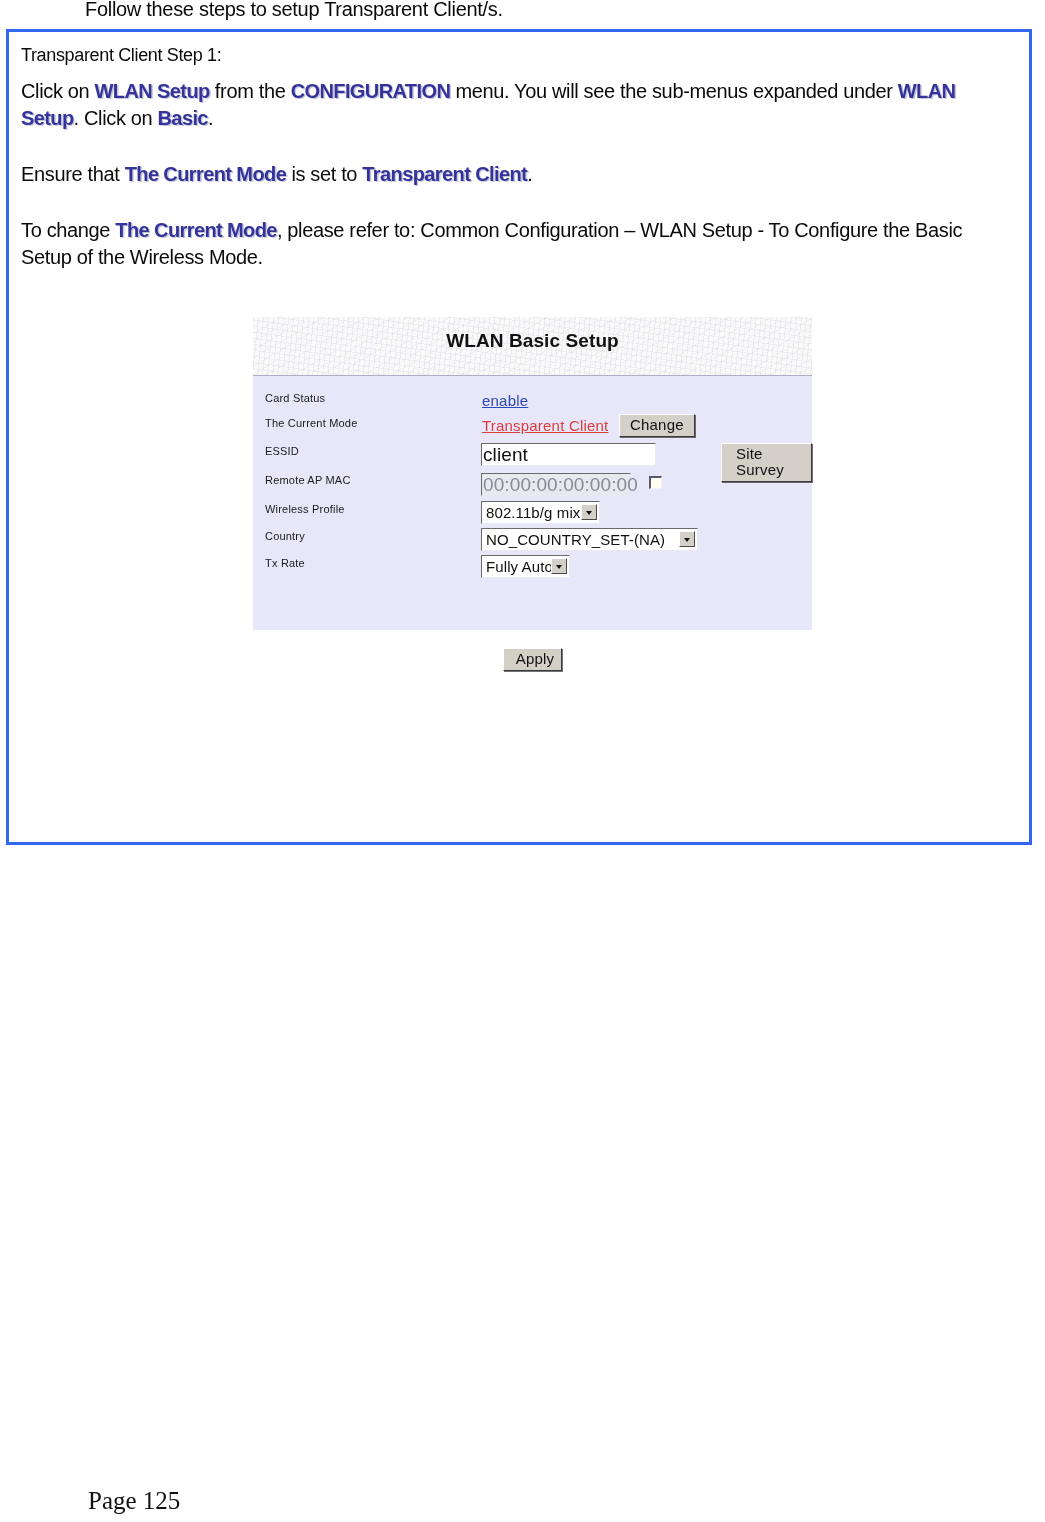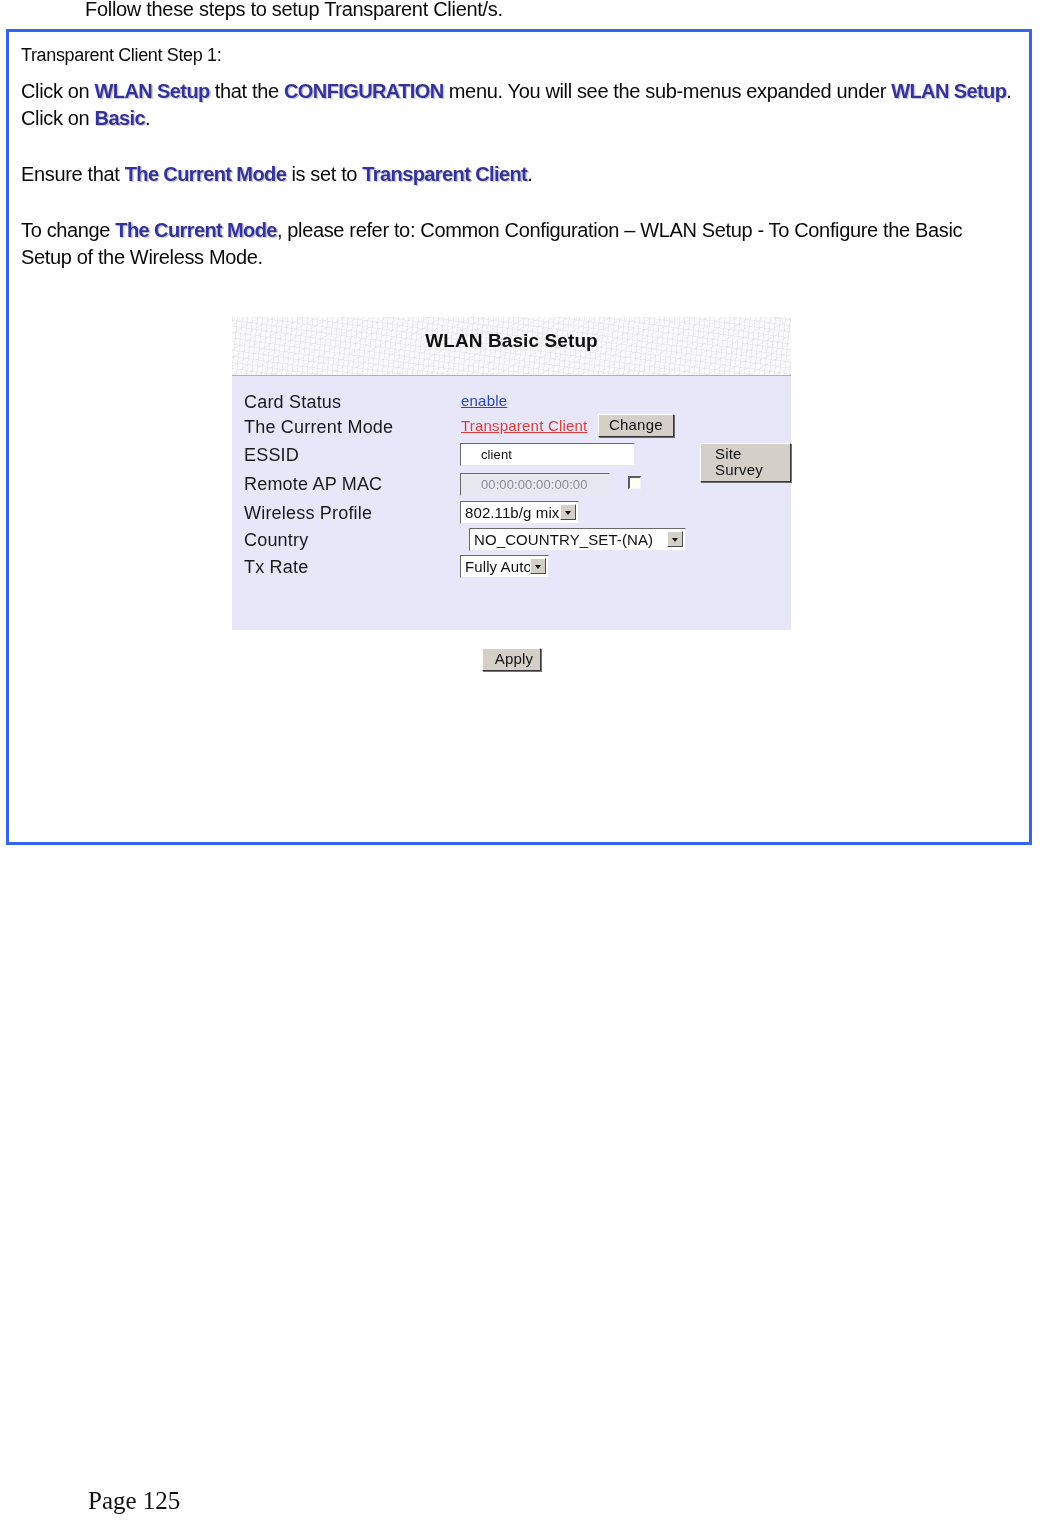--- a/index.html
+++ b/index.html
@@ -65,21 +65,21 @@
   .hl {
     color: #333399;
     font-weight: bold;
     letter-spacing: -0.6px;
     text-shadow: 1.4px 1.4px 0 rgba(150,150,190,0.55);
   }
 
   
   .shot {
     position: absolute;
-    left: 232px;
+    left: 253px;
     top: 317px;
     width: 559px;
     height: 313px;
     background: #be185d;
   }
   .shot-header {
     position: relative;
     height: 58px;
     background-color: #fafafa;
     background-image:
@@ -107,21 +107,21 @@
   .row {
     position: absolute;
     left: 0;
     right: 0;
     height: 28px;
   }
   .lbl {
     position: absolute;
     left: 12px;
     top: 0;
-    font-size: 18px;
+    font-size: 11px;
     color: #1a1a1a;
     letter-spacing: 0.2px;
     white-space: nowrap;
   }
   .fld {
     position: absolute;
     left: 229px;
     top: 0;
     text-decoration: underline;
   }
@@ -156,23 +156,23 @@
   }
 
   
   .txt {
     display: inline-block;
     background: #ffffff;
     border-top: 1.5px solid #6a6a6a;
     border-left: 1.5px solid #6a6a6a;
     border-right: 1.5px solid #e9e9f4;
     border-bottom: 1.5px solid #e9e9f4;
-    font-size: 13px;
+    font-size: 19px;
     color: #101010;
-    padding: 2px 4px 2px 20px;
+    padding: 2px 4px 2px 1px;
     line-height: 17px;
     letter-spacing: 0.1px;
     box-sizing: border-box;
   }
   .txt.disabled {
     background: #e8e8ef;
     color: #8a8a96;
   }
 
   
@@ -252,21 +252,21 @@
 <body>
 
 <div class="intro-line">Follow these steps to setup Transparent Client/s.</div>
 
 <div class="step-box">
   <div class="step-inner">
 
     <div class="p step-head">Transparent Client Step 1:</div>
 
     <div class="p para">
-      <span>Click on </span><span class="hl">WLAN Setup</span><span> that the </span><span class="hl">CONFIGURATION</span><span> menu. You will see the sub-menus expanded under </span><span class="hl">WLAN Setup</span><span>. Click on </span><span class="hl">Basic</span><span>.</span>
+      <span>Click on </span><span class="hl">WLAN Setup</span><span> from the </span><span class="hl">CONFIGURATION</span><span> menu. You will see the sub-menus expanded under </span><span class="hl">WLAN Setup</span><span>. Click on </span><span class="hl">Basic</span><span>.</span>
     </div>
 
     <div class="gap-lg"></div>
 
     <div class="p para">
       <span>Ensure that </span><span class="hl">The Current Mode</span><span> is set to </span><span class="hl">Transparent Client</span><span>.</span>
     </div>
 
     <div class="gap-md"></div>
 
@@ -311,21 +311,21 @@
     <div class="row" style="top:127px;">
       <span class="lbl">Wireless Profile</span>
       <span class="sel" style="position:absolute; left:228px; top:-2px; width:119px;">
         <span>802.11b/g mixed</span>
         <span class="arrow"></span>
       </span>
     </div>
 
     <div class="row" style="top:154px;">
       <span class="lbl">Country</span>
-      <span class="sel" style="position:absolute; left:228px; top:-2px; width:217px;margin-left:9px;">
+      <span class="sel" style="position:absolute; left:228px; top:-2px; width:217px;">
         <span>NO_COUNTRY_SET-(NA)</span>
         <span class="arrow"></span>
       </span>
     </div>
 
     <div class="row" style="top:181px;">
       <span class="lbl">Tx Rate</span>
       <span class="sel" style="position:absolute; left:228px; top:-2px; width:89px;">
         <span>Fully Auto</span>
         <span class="arrow"></span>

